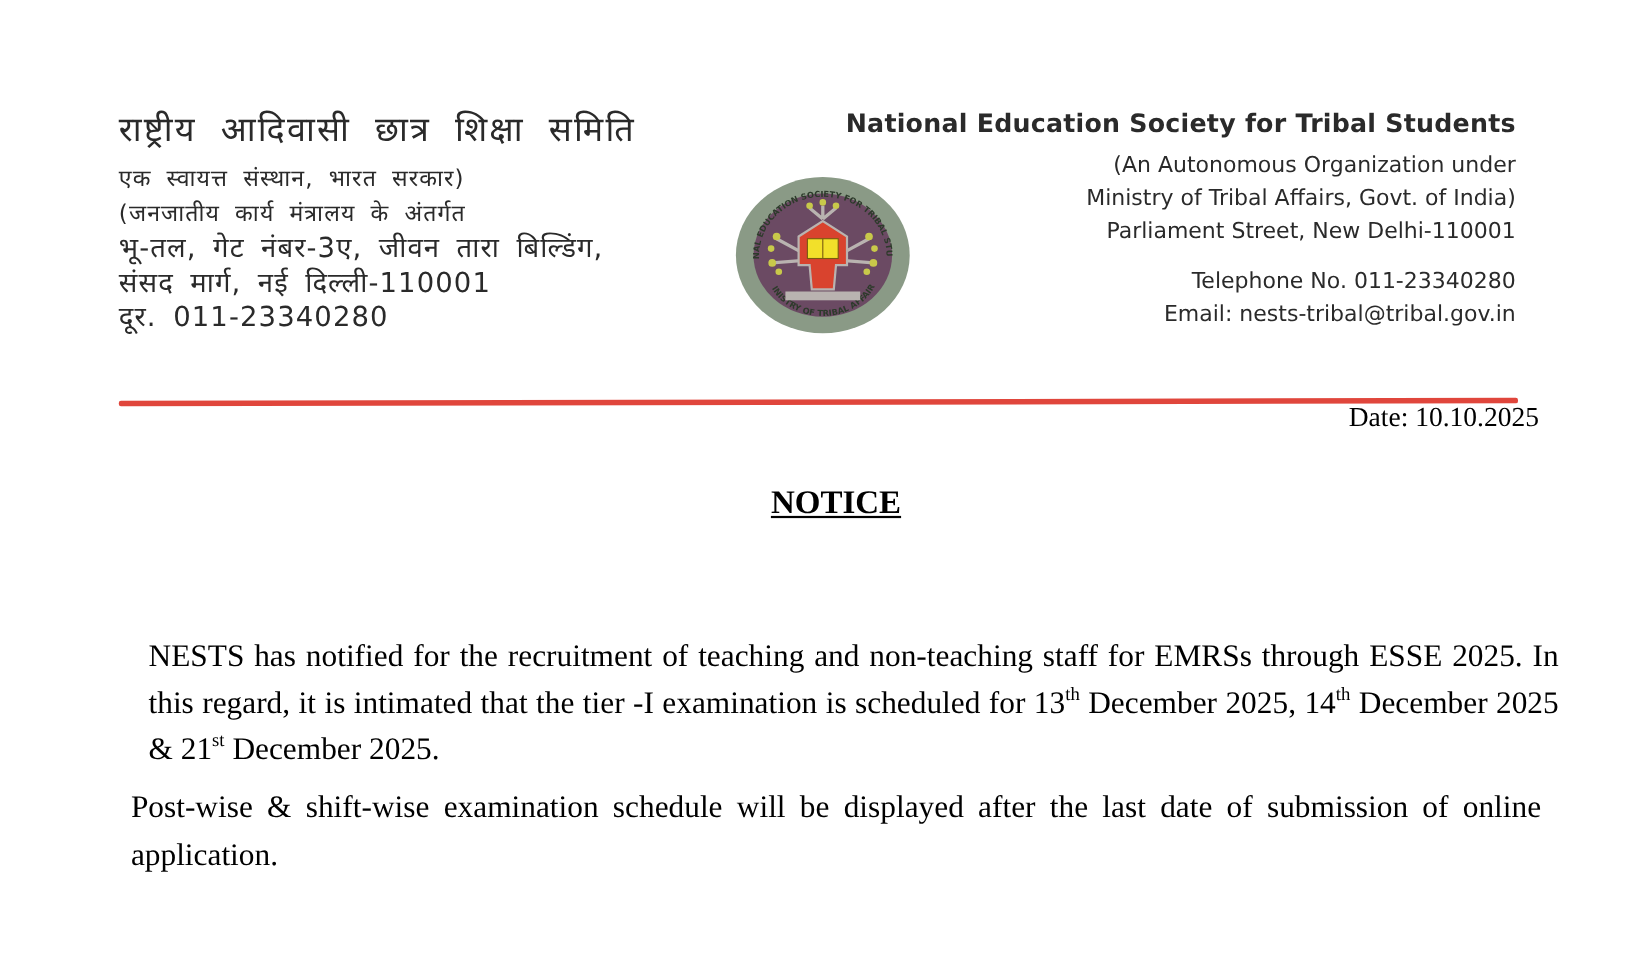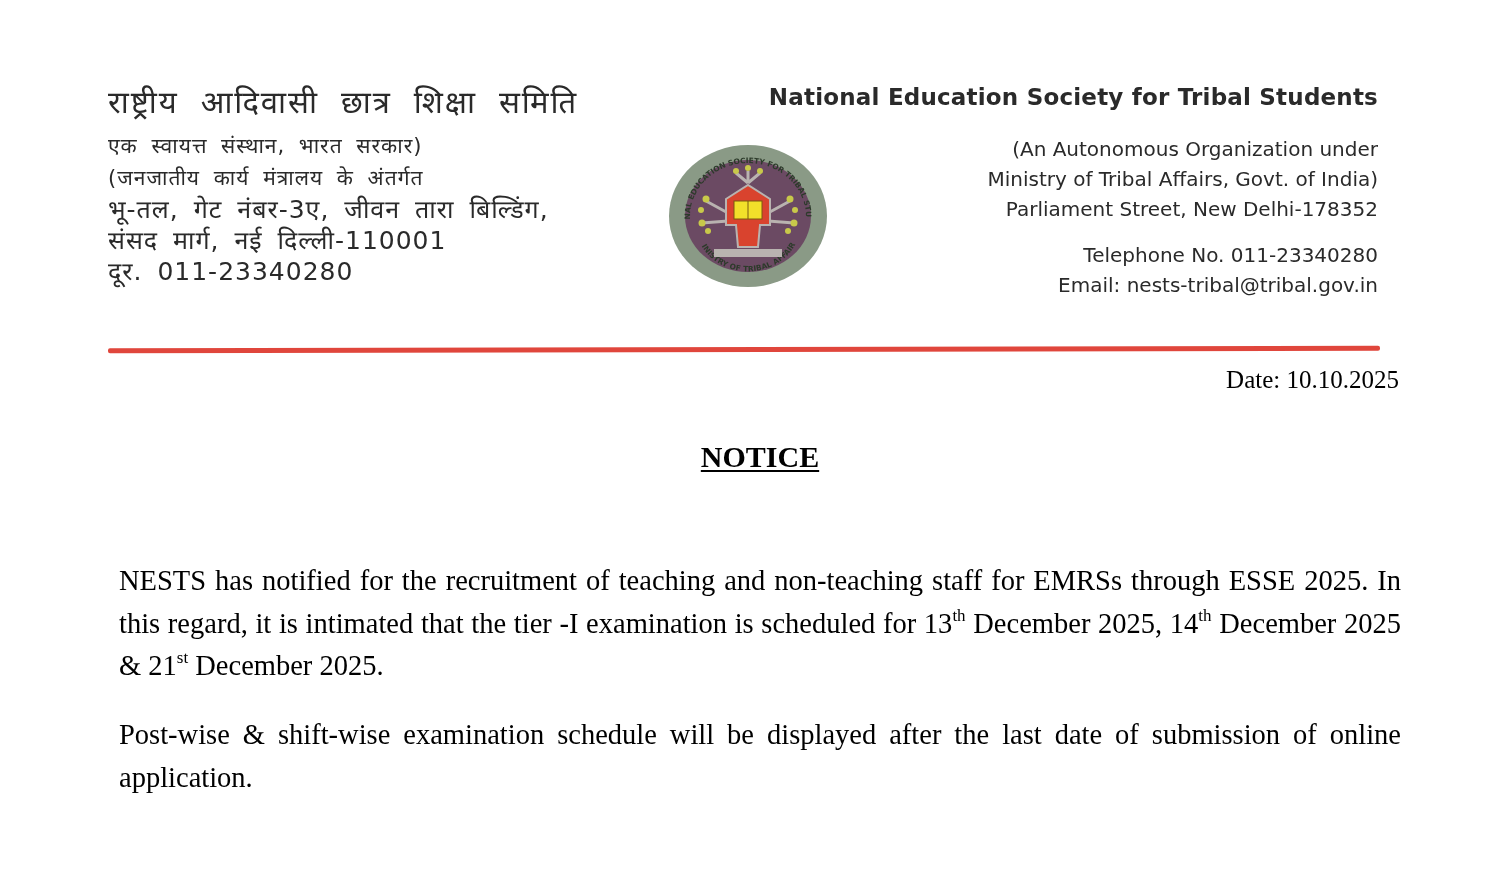--- a/index.html
+++ b/index.html
@@ -1,30 +1,30 @@
 <!DOCTYPE html>
 <html><head>
 <meta charset="utf-8">
 <style>
   html, body { margin: 0; padding: 0; background: #ffffff; }
   body { width: 1494px; height: 870px; position: relative; overflow: hidden; color: #111; }
 
-  .letterhead { position: absolute; left: 0; top: 0; width: 1494px; height: 360px; text-decoration: underline; }
+  .letterhead { position: absolute; left: 0; top: 16px; width: 1494px; height: 360px; text-decoration: underline; }
 
   .hindi-block { position: absolute; left: 108px; top: 80px; font-family: "DejaVu Sans", sans-serif; color: #2a2a2a; }
   .hindi-title { font-size: 31px; font-weight: 500; letter-spacing: 2px; word-spacing: 10px; margin: 0 0 6px 0; line-height: 44px; }
   .hindi-line { font-size: 21px; line-height: 32px; letter-spacing: 1px; word-spacing: 6px; }
   .hindi-line.small { font-size: 25px; line-height: 31px; }
 
   .logo { position: absolute; left: 668px; top: 143px; width: 160px; height: 145px; }
 
   .eng-block { position: absolute; right: 116px; top: 80px; text-align: right; font-family: "DejaVu Sans", sans-serif; color: #2a2a2a; }
   .eng-title { font-size: 23px; font-weight: bold; margin: 0; line-height: 34px; letter-spacing: 0.2px; }
   .eng-line { font-size: 20px; line-height: 30px; }
-  .eng-line.gap { margin-top: 20px; }
+  .eng-line.gap { margin-top: 4px; }
   .eng-line.tel { margin-top: 16px; }
 
   .red-rule { position: absolute; left: 108px; top: 347px; width: 1272px; height: 5px; background: #e0463c; border-radius: 2px; transform: rotate(-0.12deg); }
 
   .doc { font-family: "Liberation Serif", serif; color: #000; }
   .date { position: absolute; right: 95px; top: 366px; font-size: 25px; }
   .notice-title { position: absolute; left: 0; width: 1520px; top: 440px; text-align: center; font-size: 30px; font-weight: bold; text-decoration: underline; text-decoration-thickness: 2px; text-underline-offset: 3px; }
 
   .para { position: absolute; left: 119px; width: 1282px; font-size: 28.5px; line-height: 42.5px; text-align: justify; }
   .para sup { font-size: 17px; vertical-align: 12px; line-height: 0; }
@@ -82,28 +82,28 @@
       <line x1="80" y1="58" x2="80" y2="76" stroke="#7a5a10" stroke-width="1"></line>
 
       <rect x="46" y="106" width="68" height="8" fill="#b9b3b0"></rect>
     </svg>
   </div>
 
   <div class="eng-block">
     <div class="eng-title">National Education Society for Tribal Students</div>
     <div class="eng-line gap">(An Autonomous Organization under</div>
     <div class="eng-line">Ministry of Tribal Affairs, Govt. of India)</div>
-    <div class="eng-line">Parliament Street, New Delhi-178352</div>
+    <div class="eng-line">Parliament Street, New Delhi-110001</div>
     <div class="eng-line tel">Telephone No.  011-23340280</div>
     <div class="eng-line">Email: nests-tribal@tribal.gov.in</div>
   </div>
 
   <div class="red-rule"></div>
 </div>
 
 <div class="doc">
   <div class="date">Date: 10.10.2025</div>
   <div class="notice-title">NOTICE</div>
 
-  <p class="para para1" style="margin:0"><span>NESTS has notified for the recruitment of teaching and non-teaching staff for EMRSs through ESSE 2025. In this regard, it is intimated that the tier -I examination is scheduled for 13</span><sup>th</sup><span> December 2025, 14</span><sup>th</sup><span> December 2025 &amp; 21</span><sup>st</sup><span> December 2025.</span></p>
+  <p class="para para1" style="margin:16px"><span>NESTS has notified for the recruitment of teaching and non-teaching staff for EMRSs through ESSE 2025. In this regard, it is intimated that the tier -I examination is scheduled for 13</span><sup>th</sup><span> December 2025, 14</span><sup>th</sup><span> December 2025 &amp; 21</span><sup>st</sup><span> December 2025.</span></p>
 
   <p class="para para2" style="margin:0">Post-wise &amp; shift-wise examination schedule will be displayed after the last date of submission of online application.</p>
 </div>
 
 </body></html>

